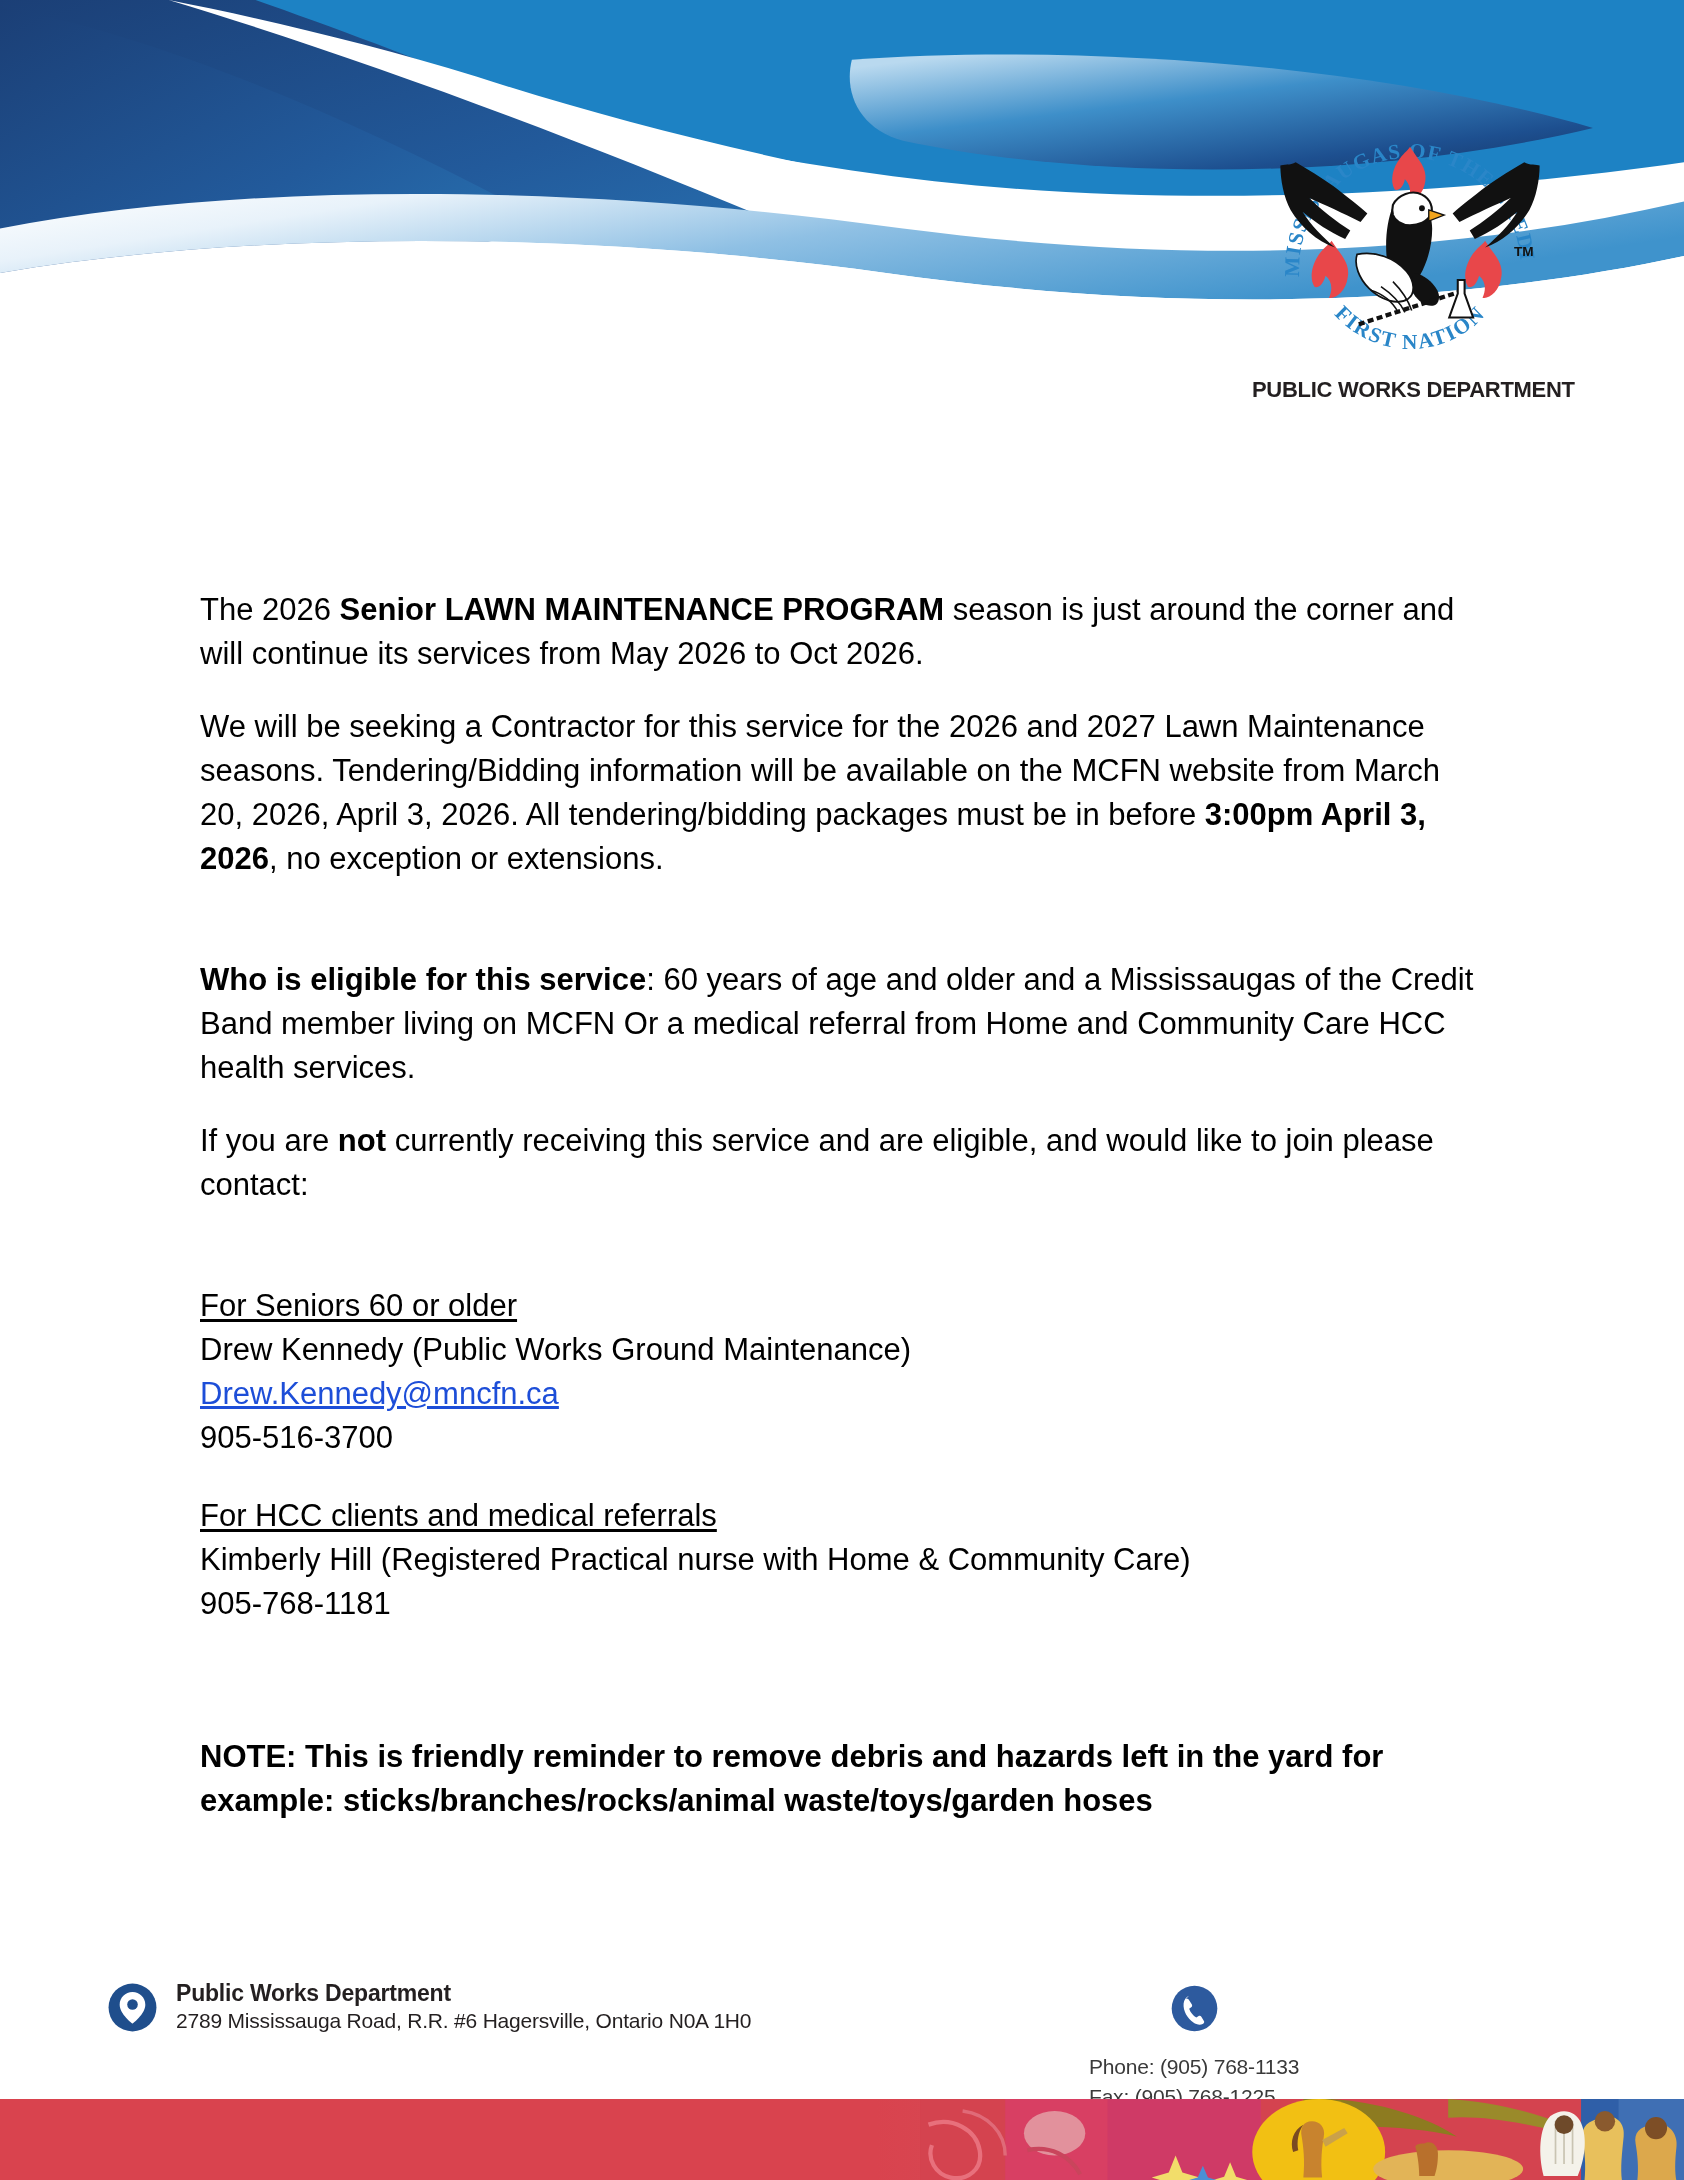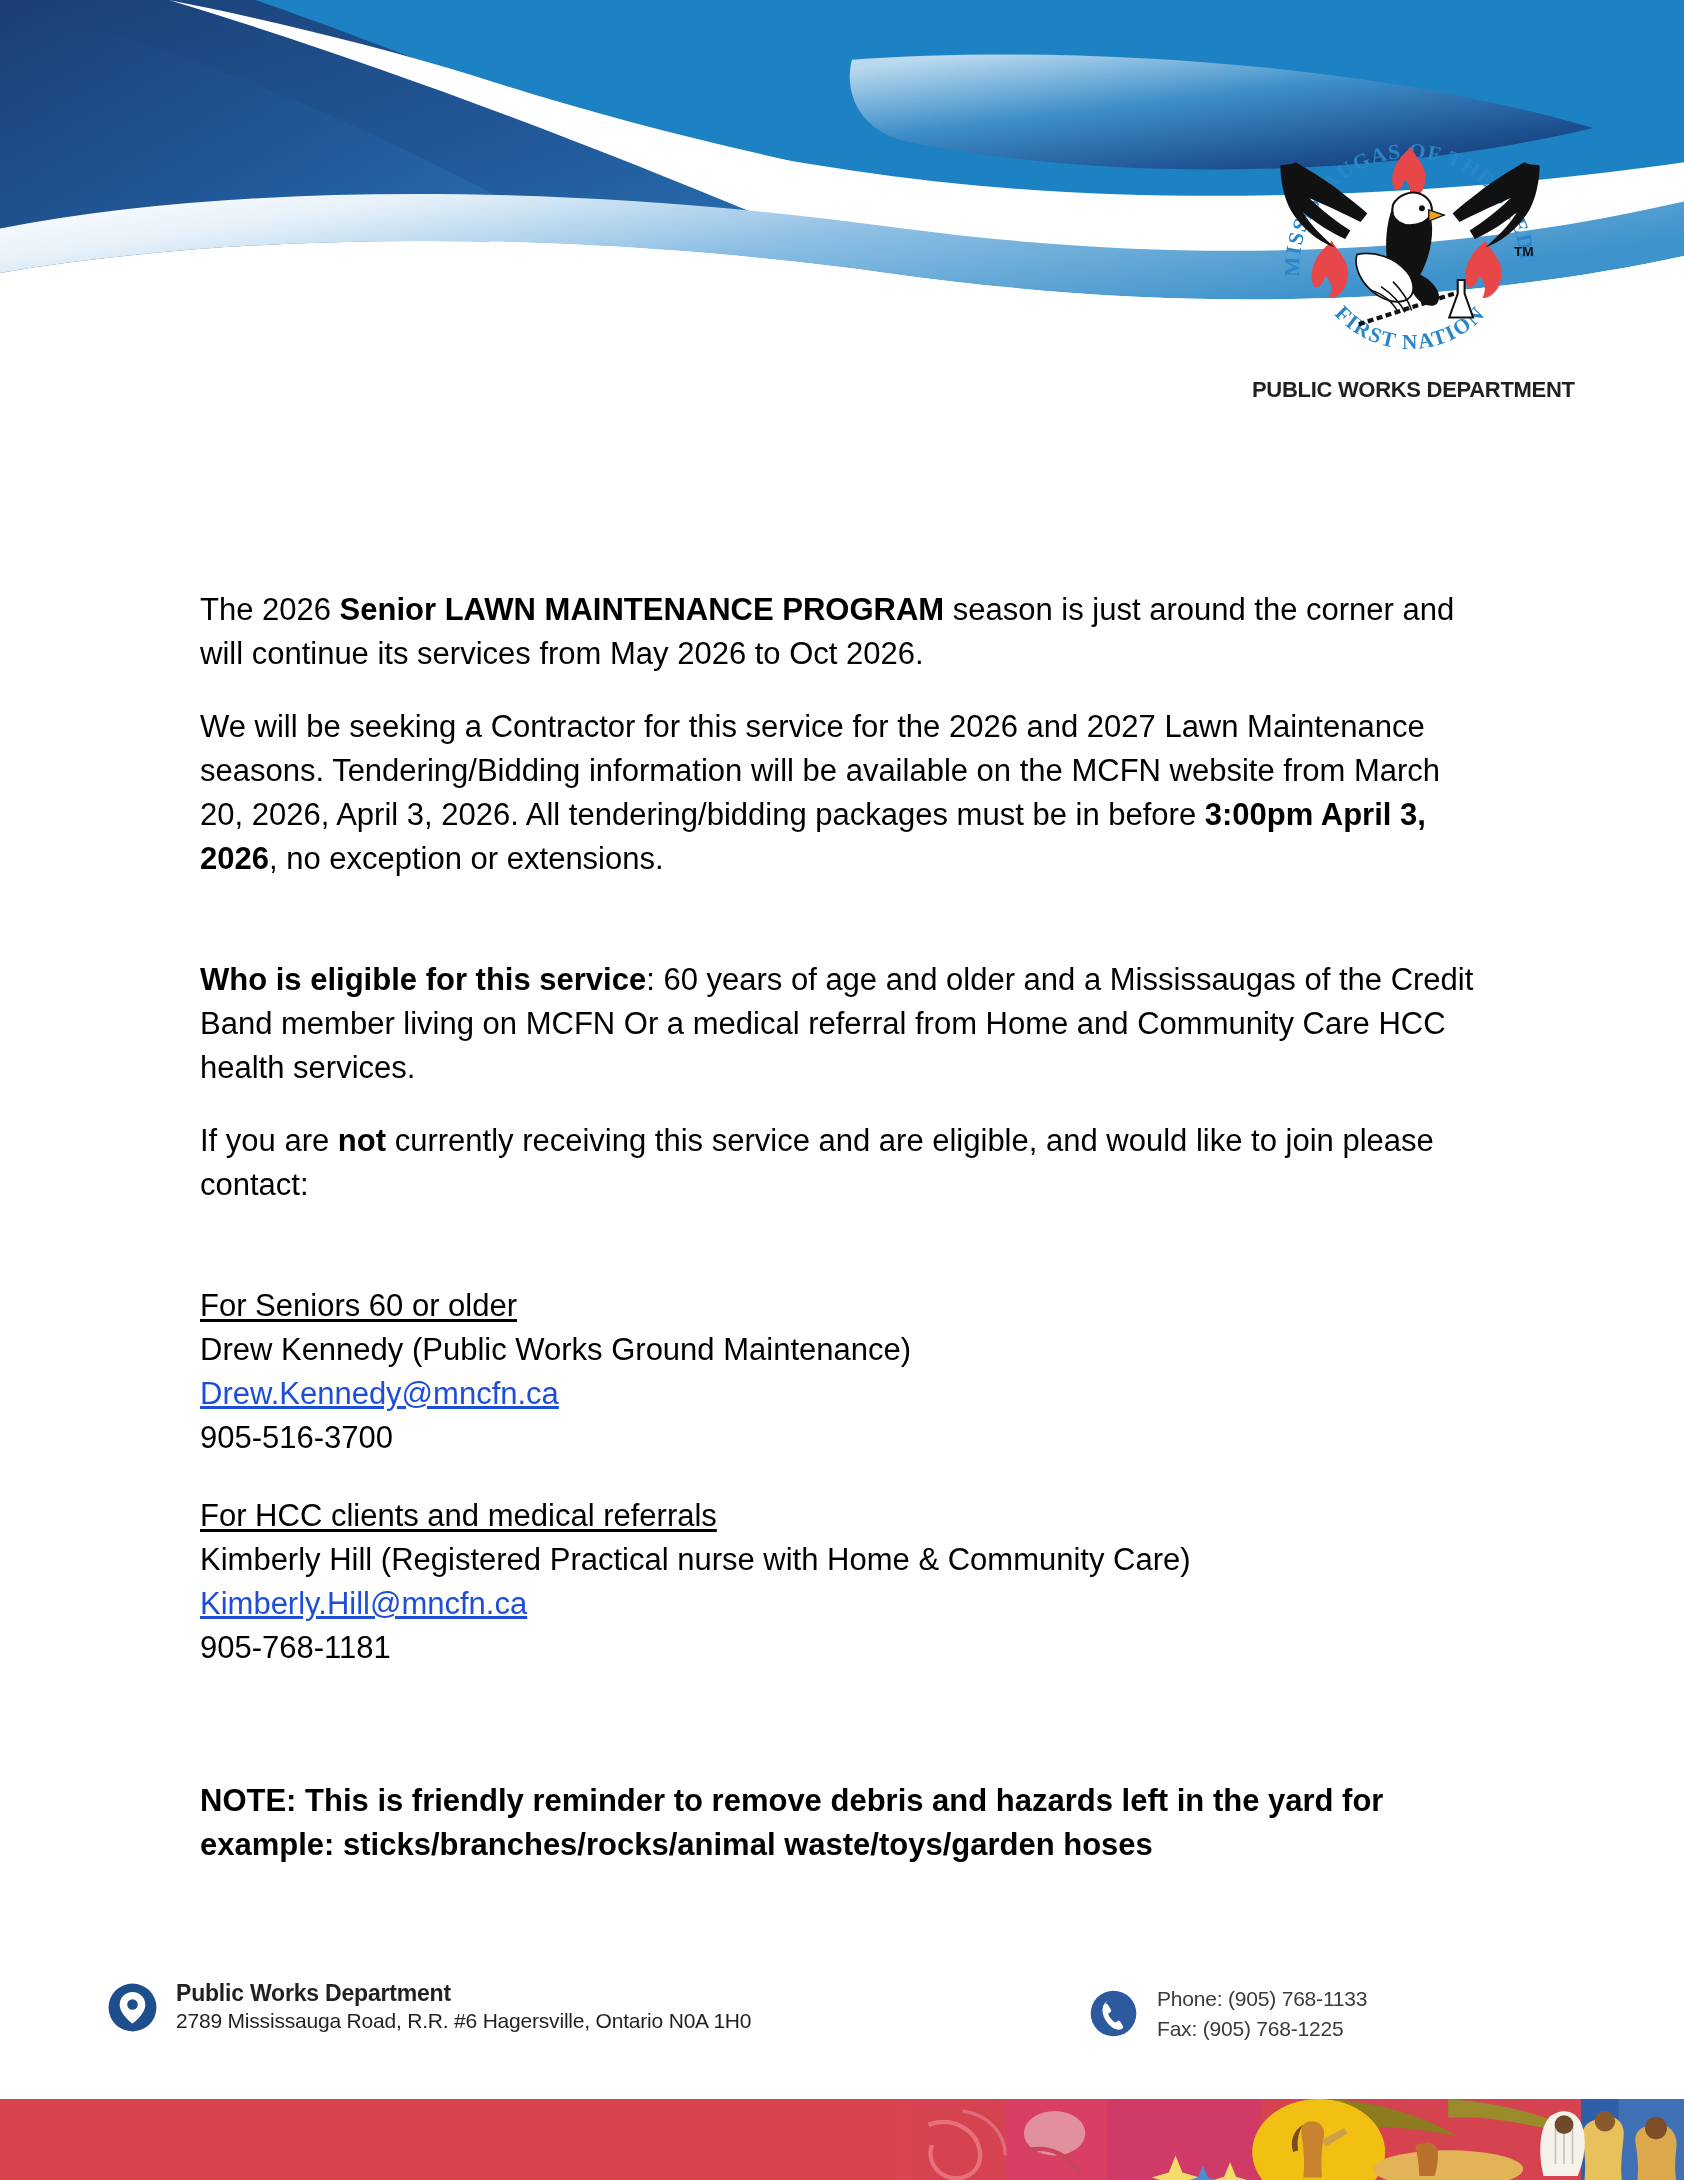--- a/index.html
+++ b/index.html
@@ -141,20 +141,21 @@
   .addr-lines .l2 { font-size: 23px; letter-spacing: -0.2px;}
   .addr-lines .l3 { font-size: 21px; letter-spacing: -0.2px;}
 
   .foot-phone {
     position: absolute;
     left: 1089px;
     top: 24px;
     display: flex;
     align-items: center;
     gap: 19px;
+    flex-direction: column;
   }
   .phone-icon { width: 49px; height: 49px; flex:0 0 49px;}
   .phone-icon svg { display:block; width:49px; height:49px;}
   .phone-lines {
     font-family: "Liberation Sans", sans-serif;
     font-size: 21px;
     color: #3a3a3a;
     line-height: 1.42;
     letter-spacing: -0.2px;
   }
@@ -289,21 +290,20 @@
     <div class="contact-group">
       <p class="contact-head">For Seniors 60 or older</p>
       <p class="contact-line">Drew Kennedy (Public Works Ground Maintenance)</p>
       <p class="contact-line"><a class="email-link" href="#">Drew.Kennedy@mncfn.ca</a></p>
       <p class="contact-line">905-516-3700</p>
     </div>
 
     <div class="contact-group">
       <p class="contact-head">For HCC clients and medical referrals</p>
       <p class="contact-line">Kimberly Hill (Registered Practical nurse with Home &amp; Community Care)</p>
-      <p class="contact-line"><a class="email-link" href="#">Kimberly.Hill@mncfn.ca</a></p>
       <p class="contact-line">905-768-1181</p>
     </div>
 
     <div class="gap-xl"></div>
 
     <p class="para note-block">NOTE: This is friendly reminder to remove debris and hazards left in the yard for example: sticks/branches/rocks/animal waste/toys/garden hoses</p>
   </div>
 
   <div class="footer">
     <div class="footer-inner">

